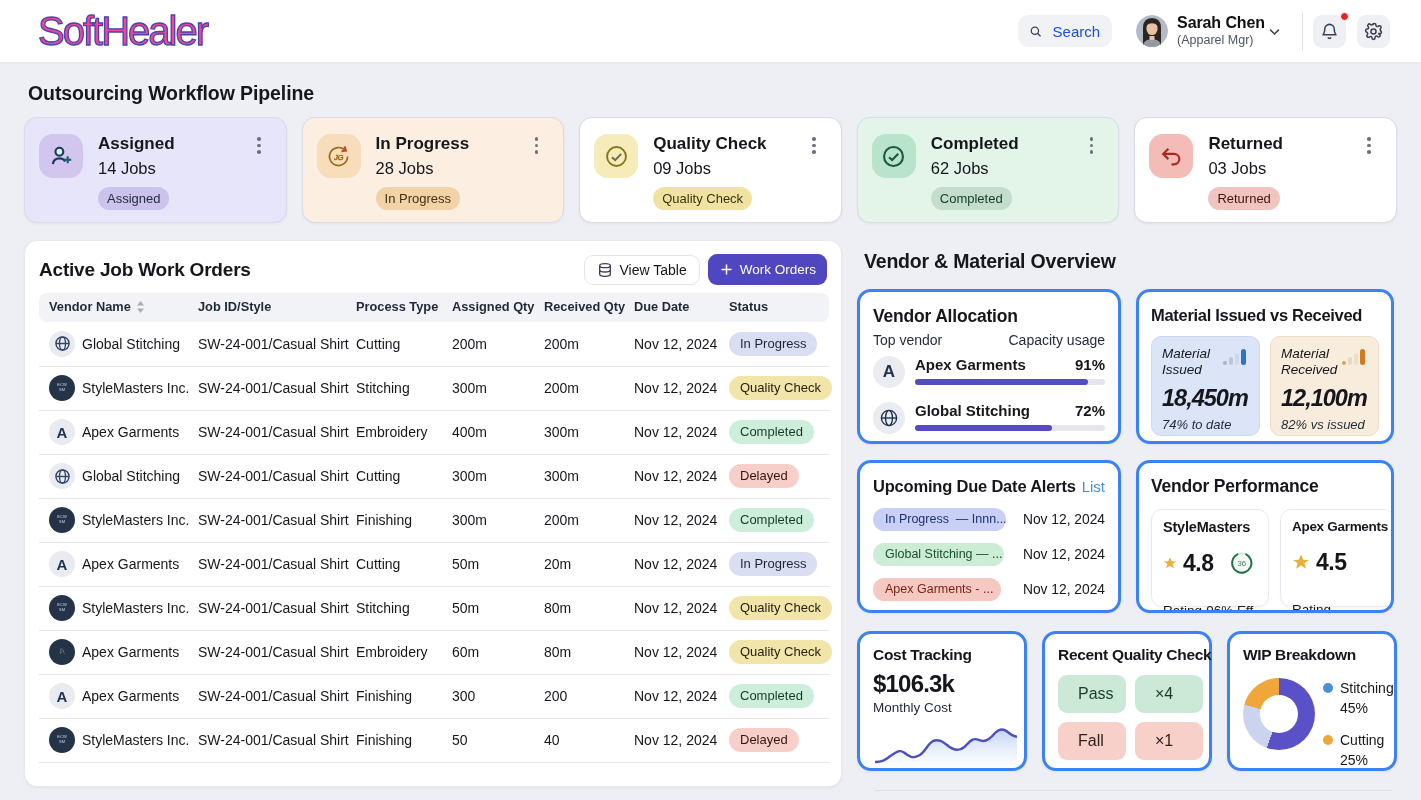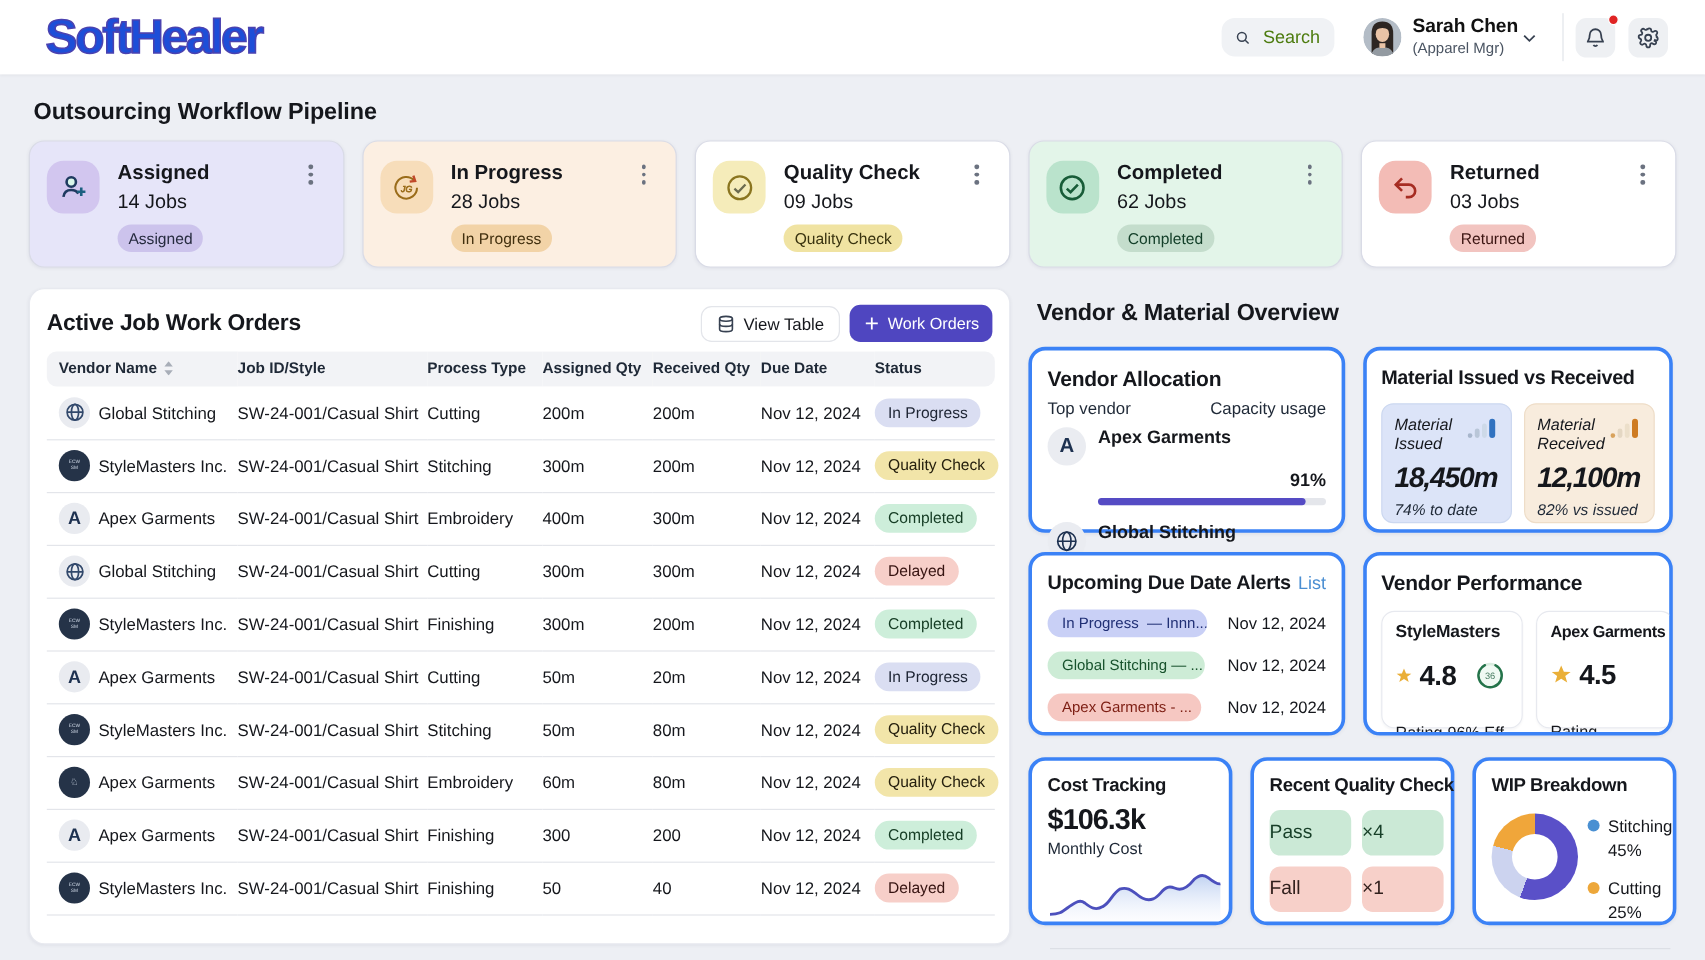--- a/index.html
+++ b/index.html
@@ -1,23 +1,23 @@
 <!DOCTYPE html>
 <html><head>
 <meta charset="utf-8">
 <style>
 * { margin:0; padding:0; box-sizing:border-box; }
 html,body { width:1421px; height:800px; overflow:hidden; }
 body { font-family:"Liberation Sans", sans-serif; background:#edeff4; color:#111827; }
 
 
 .hdr { height:62px; background:#fff; display:flex; align-items:center; padding:0 31px 0 38px; box-shadow:0 1px 2px rgba(0,0,0,.04); position:relative; z-index:5; }
-.logo { font-size:40px; font-weight:700; color:#1d4ed8; letter-spacing:-2px; -webkit-text-stroke:1.3px #4a42b0; }
+.logo { font-size:40px; font-weight:400; color:#ec4899; letter-spacing:-2px; -webkit-text-stroke:1.3px #4a42b0; }
 .hdr-right { margin-left:auto; display:flex; align-items:center; }
-.search { display:flex; align-items:center; gap:10px; background:#f0f2f5; border-radius:11px; height:32px; padding:0 12px 0 11px; color:#4d7c0f; font-size:15px; width:94px; }
+.search { display:flex; align-items:center; gap:10px; background:#f0f2f5; border-radius:11px; height:32px; padding:0 12px 0 11px; color:#1d4ed8; font-size:15px; width:94px; }
 .avatar { width:32px; height:32px; border-radius:50%; overflow:hidden; margin-left:24px; }
 .uinfo { margin-left:9px; line-height:1.1; }
 .uname { font-size:16px; font-weight:700; color:#111; letter-spacing:-.1px; }
 .urole { font-size:12.5px; color:#4b5563; margin-top:2px; }
 .chev { margin-left:2px; }
 .vline { width:1px; height:40px; background:#e2e4e9; margin:0 0 0 20px; }
 .icbtn { width:33px; height:33px; background:#eef0f3; border-radius:9px; display:flex; align-items:center; justify-content:center; margin-left:10px; position:relative; }
 .icbtn+.icbtn { margin-left:11px; }
 .icbtn .dot { position:absolute; top:-3px; right:-3px; width:9px; height:9px; border-radius:50%; background:#e02424; border:1.5px solid #fff; }
 
@@ -80,21 +80,21 @@
 .va h3, .vp h3 { font-size:17.5px; font-weight:700; color:#15171c; letter-spacing:-.2px; white-space:nowrap; }
 .mi h3 { font-size:16.5px; font-weight:700; color:#15171c; letter-spacing:-.3px; white-space:nowrap; }
 .al h3 { font-size:16.5px; font-weight:700; color:#15171c; letter-spacing:-.2px; white-space:nowrap; }
 .va .lbls { display:flex; font-size:14px; color:#1f2937; margin-top:5px; }
 .va .lbls span:last-child { margin-left:auto; }
 .varow { display:flex; margin-top:8px; }
 .varow+.varow { margin-top:14px; }
 .vaico { width:32px; height:32px; border-radius:50%; background:#eaecf1; flex:0 0 32px; display:flex; align-items:center; justify-content:center; }
 .vabody { flex:1; margin-left:10px; }
 .vatop { display:flex; font-size:15px; font-weight:700; color:#15171c; }
-.vatop .pct { margin-left:auto;margin-top:36px; }
+.vatop .pct { margin-left:auto; }
 .vbar { height:6px; background:#e4e6eb; border-radius:99px; margin-top:6px; }
 .vbar i { display:block; height:6px; border-radius:99px; background:#554bc4; }
 .mi { width:258px; height:155px; padding:14px 12px; }
 .mtiles { display:flex; gap:10px; margin-top:11px; }
 .mtile { width:112px; height:100px; border-radius:10px; padding:9px 10px;font-style:italic; }
 .mt-blue { background:#dce4f8; border:1px solid #ccd8f0; }
 .mt-or { background:#f8ecdd; border:1px solid #eeddc8; }
 .mtop { display:flex; }
 .mtop .lab { font-size:13.5px; color:#15171c; line-height:1.22; }
 .mtop svg { margin-left:auto; }
@@ -121,21 +121,21 @@
 .vpc .mid { display:flex; align-items:center; margin-top:8px; height:40px; }
 .vpc .score { font-size:23px; font-weight:700; color:#15171c; margin-left:6px; letter-spacing:-.5px; }
 .vpc .foot { display:flex; font-size:13.5px; color:#15171c; margin-top:20px; }
 .vpc .eff { margin-left:auto; }
 
 .b3 { width:170px; height:140px; padding:12px 13px; }
 .b3 h3 { font-size:15.5px; font-weight:700; color:#15171c; letter-spacing:-.3px; white-space:nowrap; }
 .cost .amt { font-size:24px; font-weight:700; color:#15171c; margin-top:6px; letter-spacing:-.8px; }
 .cost .sub { font-size:13.5px; color:#1f2937; margin-top:2px; }
 .qgrid { display:grid; grid-template-columns:68px 68px; gap:9px; margin-top:11px; }
-.qtile { height:38px; border-radius:9px; display:flex; align-items:center; padding-left:0; font-size:16px; font-weight:500; }
+.qtile { height:38px; border-radius:9px; display:flex; align-items:center; padding-left:20px; font-size:16px; font-weight:500; }
 .qt-g { background:#cbe9d6; color:#173f28; }
 .qt-r { background:#f7d0c9; color:#31201d; }
 .wiprow { display:flex; margin-top:10px; }
 .donut { width:72px; height:72px; flex:0 0 72px; border-radius:50%; background:conic-gradient(#5a50c8 0deg 200deg, #ccd3ef 200deg 285deg, #f0a63a 285deg 360deg); position:relative; margin-top:4px; }
 .donut::after { content:""; position:absolute; inset:17px; background:#fff; border-radius:50%; }
 .legend { margin-left:8px; font-size:14px; color:#15171c; }
 .leg { margin-top:4px; display:flex; }
 .leg .d { width:10px; height:10px; border-radius:50%; margin:5px 7px 0 0; flex:0 0 10px; }
 .leg .tx { line-height:1.45; }
 .bline { height:1px; background:#dcdfe5; margin:19px 5px 0 18px; }

